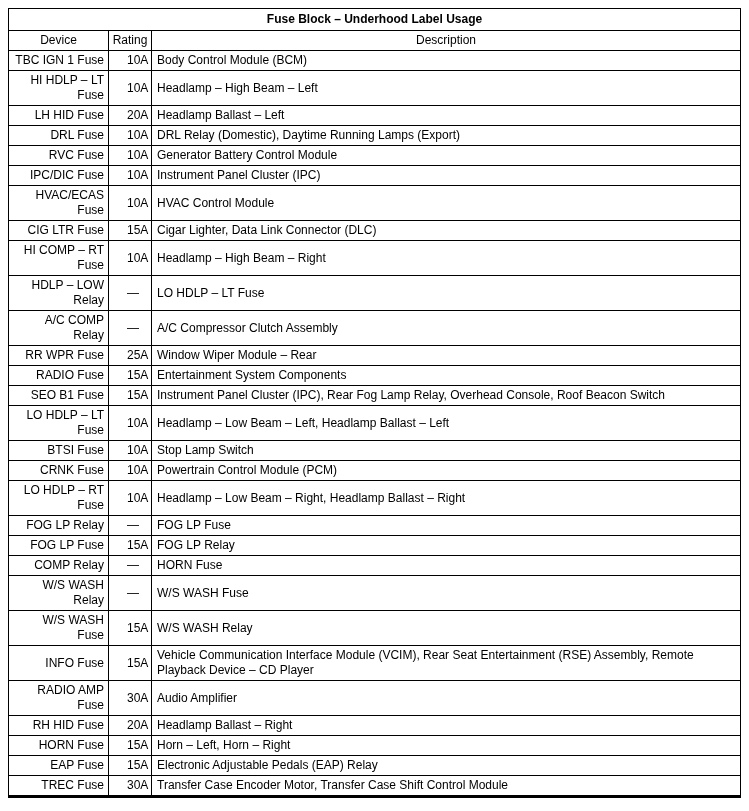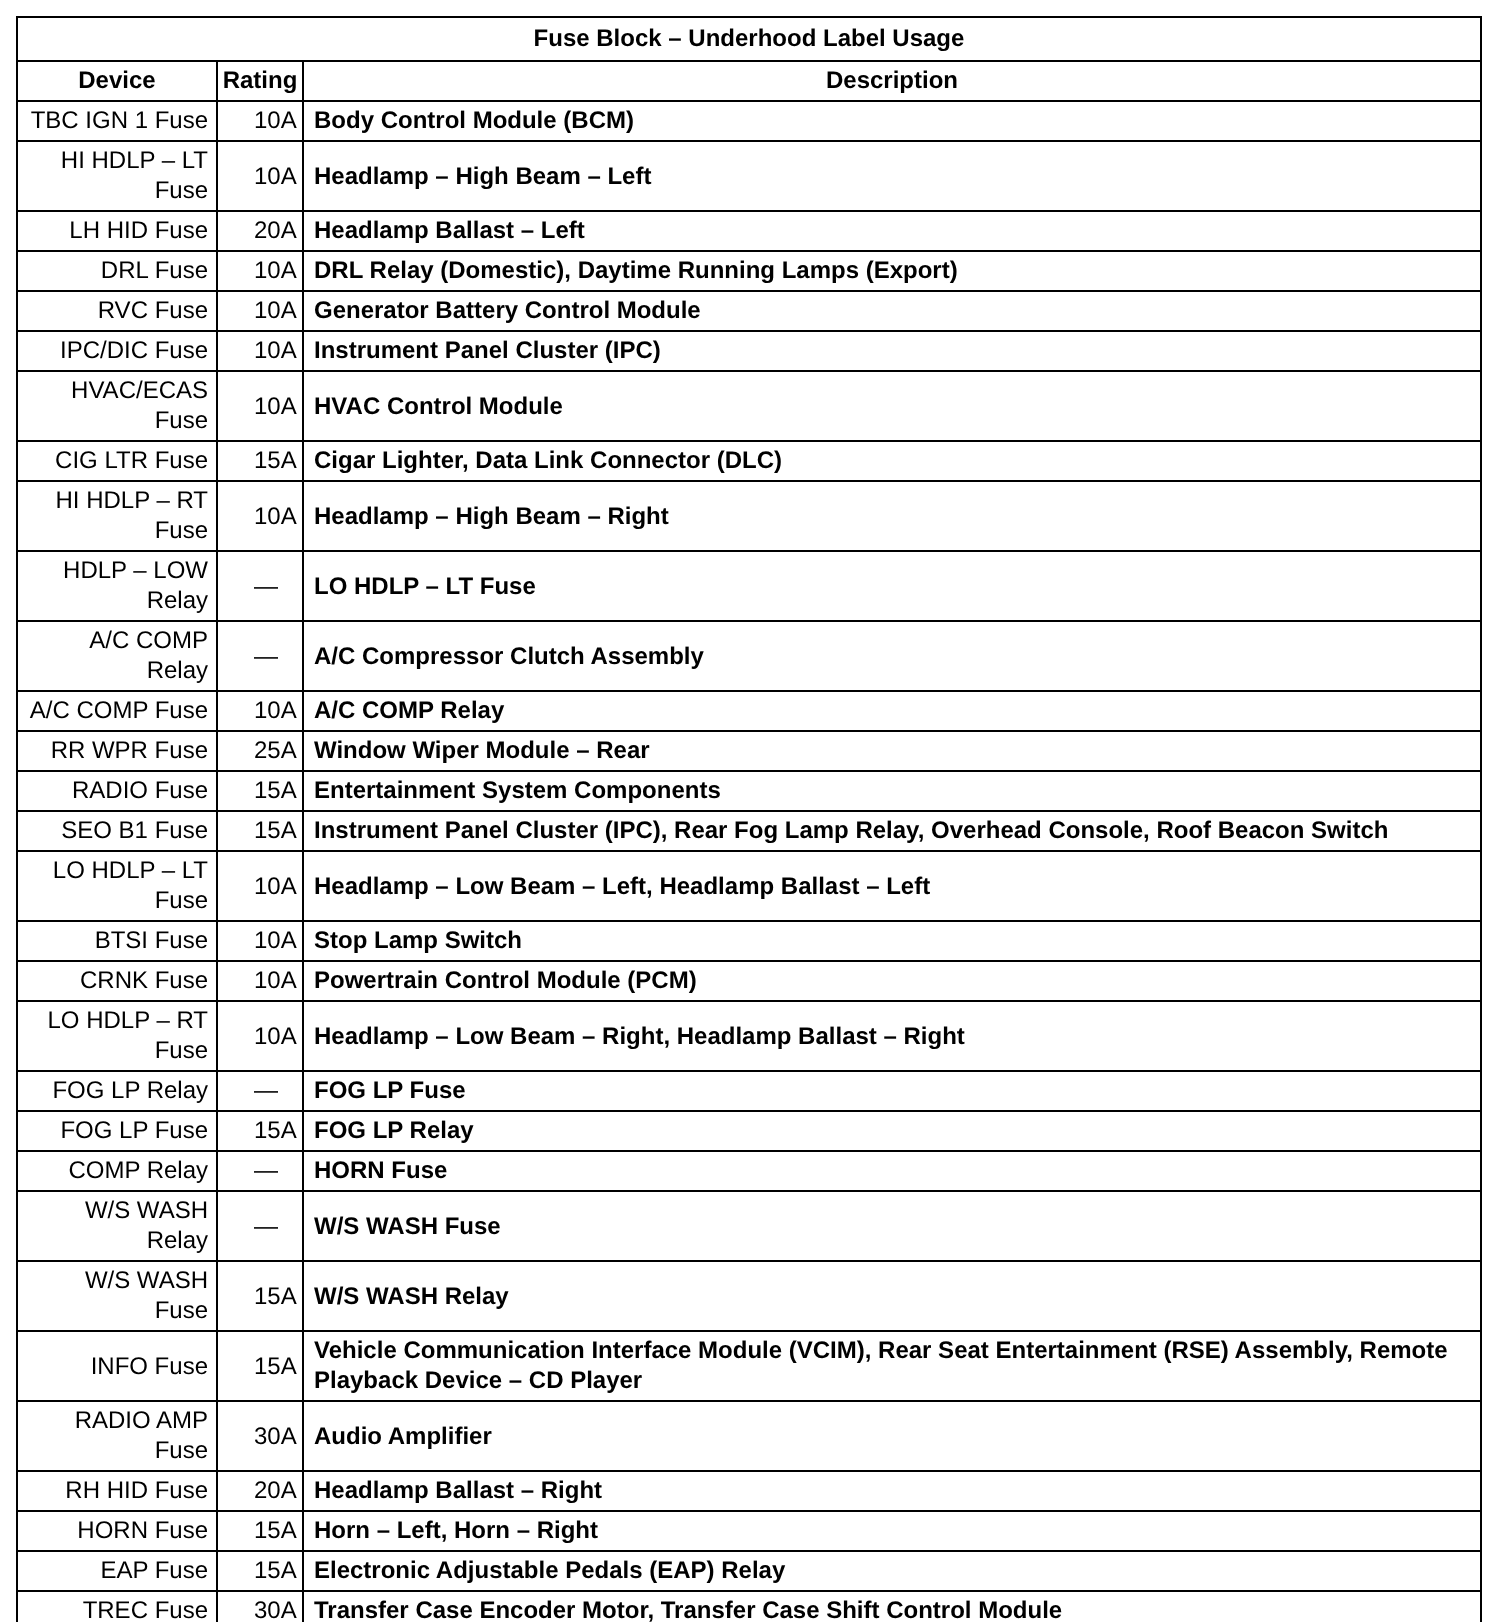--- a/index.html
+++ b/index.html
@@ -28,38 +28,37 @@
     vertical-align: middle;
     background: #ffffff;
   }
   th.title-cell {
     font-weight: bold;
     font-size: 12.5px;
     text-align: center;
     padding: 3px 2px;
   }
   th.col-header {
-    font-weight: bold;
+    font-weight: normal;
     text-align: center;
     padding: 2px 2px;
   }
   td { height: 20px; }
   td.cell-device {
     padding: 2px 4px;
     overflow-wrap: break-word;
     text-align: right;
   }
   td.cell-rating {
     text-align: center;
     padding: 2px 18px;
   }
   td.cell-description {
     padding: 2px 5px;
     overflow-wrap: break-word;
-    font-weight: bold;
   }
 </style>
 </head>
 <body>
 
 <table class="fuse-table">
   <colgroup>
     <col style="width:100px">
     <col style="width:43px">
     <col>
@@ -110,38 +109,33 @@
         <td class="cell-device">HVAC/ECAS Fuse</td>
         <td class="cell-rating">10A</td>
         <td class="cell-description">HVAC Control Module</td>
       </tr>
       <tr>
         <td class="cell-device">CIG LTR Fuse</td>
         <td class="cell-rating">15A</td>
         <td class="cell-description">Cigar Lighter, Data Link Connector (DLC)</td>
       </tr>
       <tr>
-        <td class="cell-device">HI HDLP – RT Fuse</td>
+        <td class="cell-device">HI COMP – RT Fuse</td>
         <td class="cell-rating">10A</td>
         <td class="cell-description">Headlamp – High Beam – Right</td>
       </tr>
       <tr>
         <td class="cell-device">HDLP – LOW Relay</td>
         <td class="cell-rating">—</td>
         <td class="cell-description">LO HDLP – LT Fuse</td>
       </tr>
       <tr>
         <td class="cell-device">A/C COMP Relay</td>
         <td class="cell-rating">—</td>
         <td class="cell-description">A/C Compressor Clutch Assembly</td>
-      </tr>
-      <tr>
-        <td class="cell-device">A/C COMP Fuse</td>
-        <td class="cell-rating">10A</td>
-        <td class="cell-description">A/C COMP Relay</td>
       </tr>
       <tr>
         <td class="cell-device">RR WPR Fuse</td>
         <td class="cell-rating">25A</td>
         <td class="cell-description">Window Wiper Module – Rear</td>
       </tr>
       <tr>
         <td class="cell-device">RADIO Fuse</td>
         <td class="cell-rating">15A</td>
         <td class="cell-description">Entertainment System Components</td>

